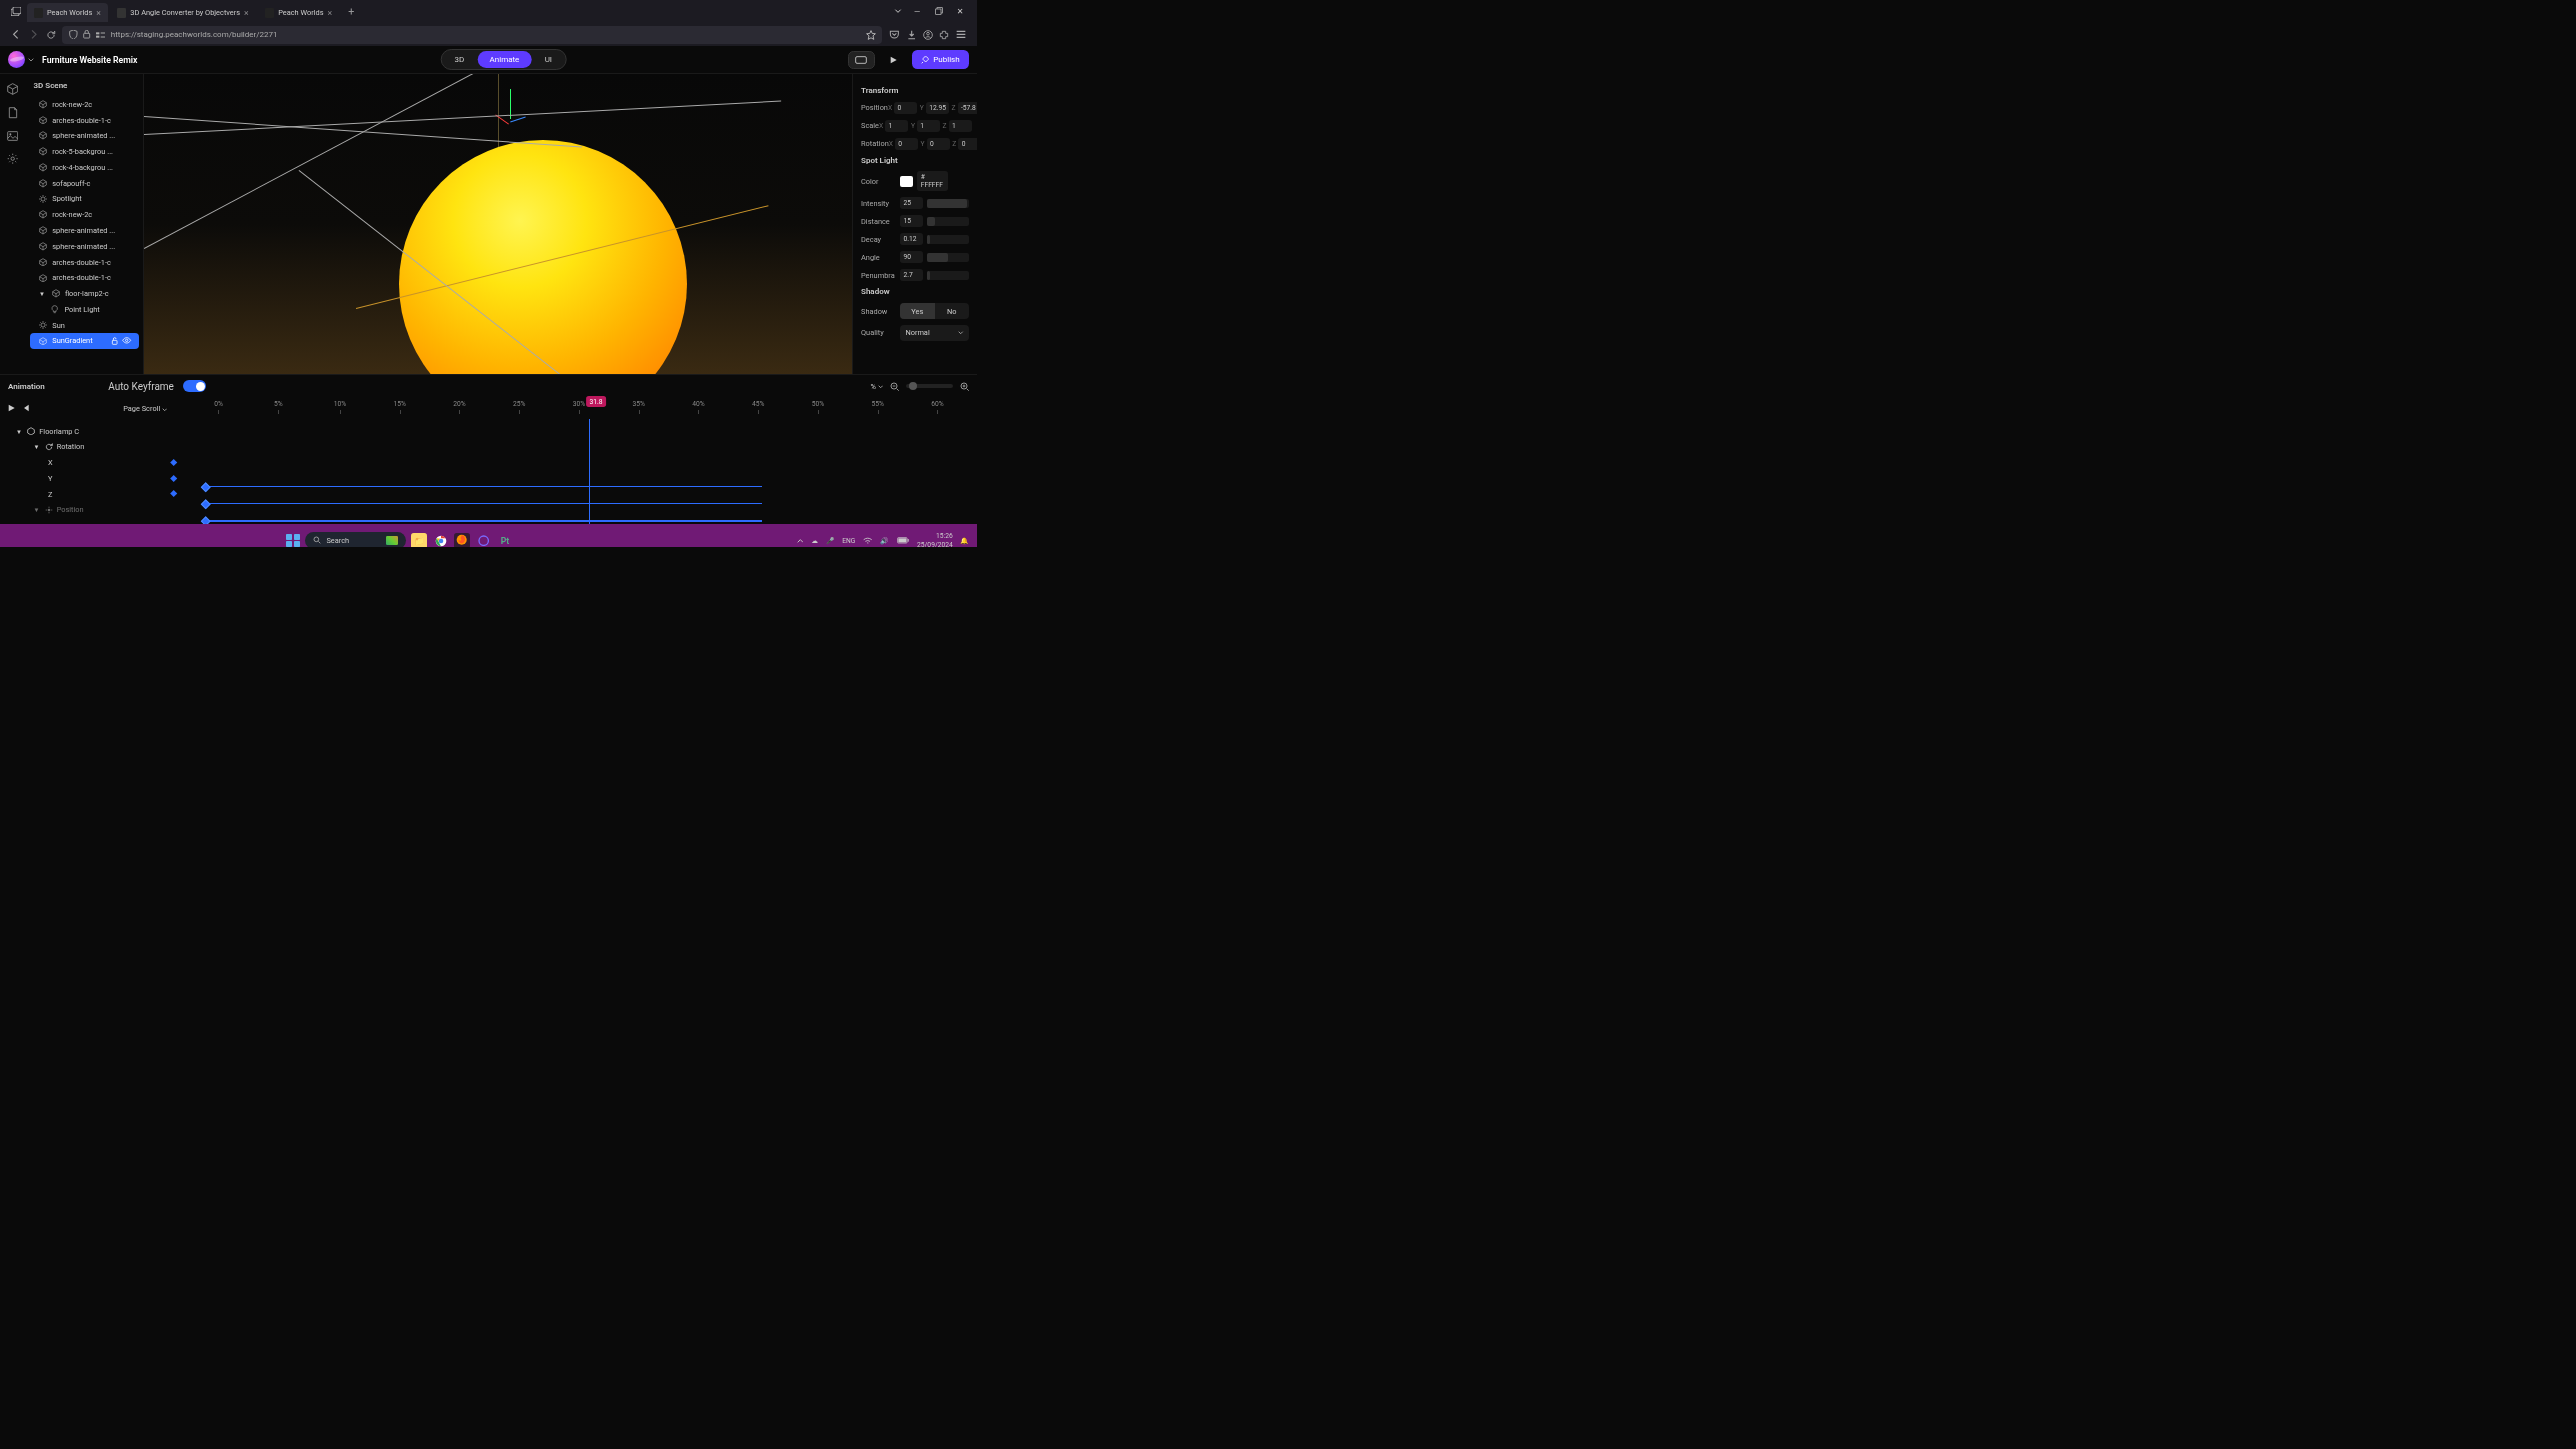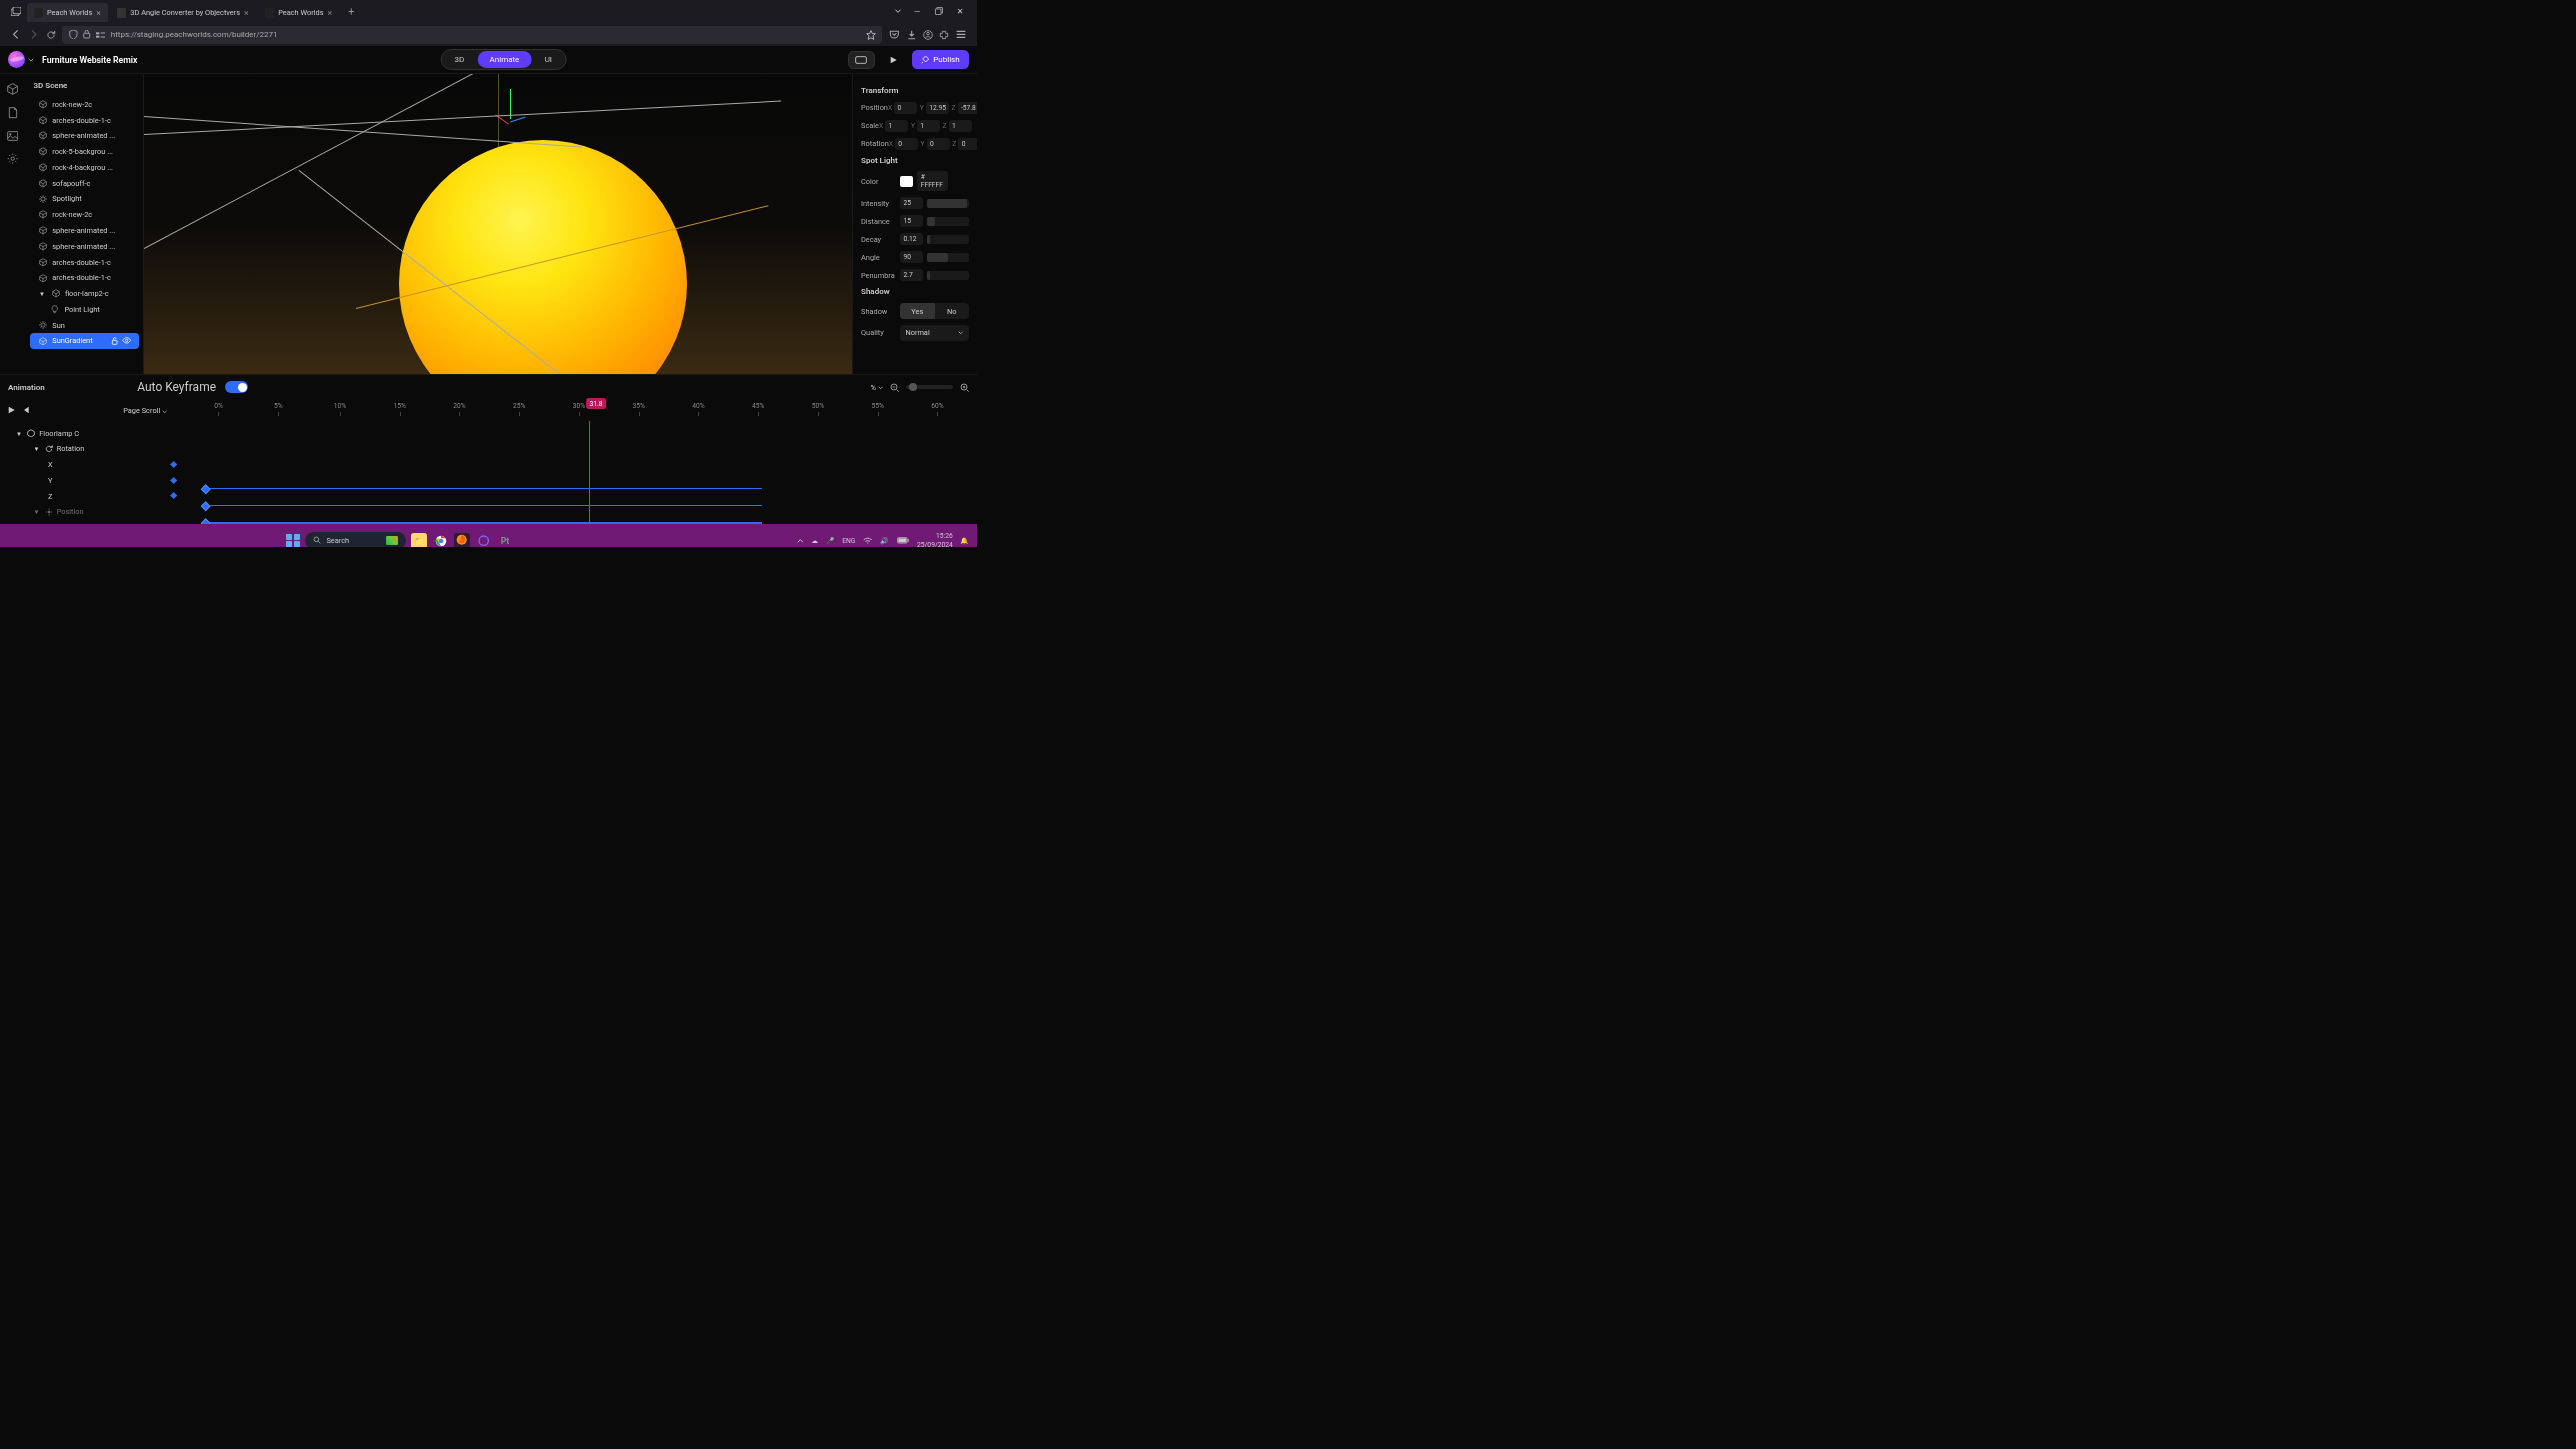--- a/index.html
+++ b/index.html
@@ -575,21 +575,21 @@
             </svg>
           </span>
       </div>
     </div>
   </div>
 </div>
 
 <div class="timeline">
   <div class="tl-header">
     <span class="tl-title">Animation</span>
-    <span style="margin-left:83px;font-size:12px">Auto Keyframe</span>
+    <span style="margin-left:54px;font-size:10px">Auto Keyframe</span>
     <div class="toggle"></div>
     <div class="tl-header-r">
       <span><span>%</span> <svg width="5.4" height="3.4" viewBox="0 0 8 5" style="display:inline">
             <path d="M1 1l3 3 3-3" fill="none" stroke="#aaa" stroke-width="1.3"></path>
           </svg></span>
       <span>
           <svg width="9.4" height="9.4" viewBox="0 0 14 14">
             <circle cx="6" cy="6" r="4.5" fill="none" stroke="#aaa" stroke-width="1.3"></circle>
             <path d="M4 6h4M10 10l3 3" stroke="#aaa" stroke-width="1.3"></path>
           </svg>

